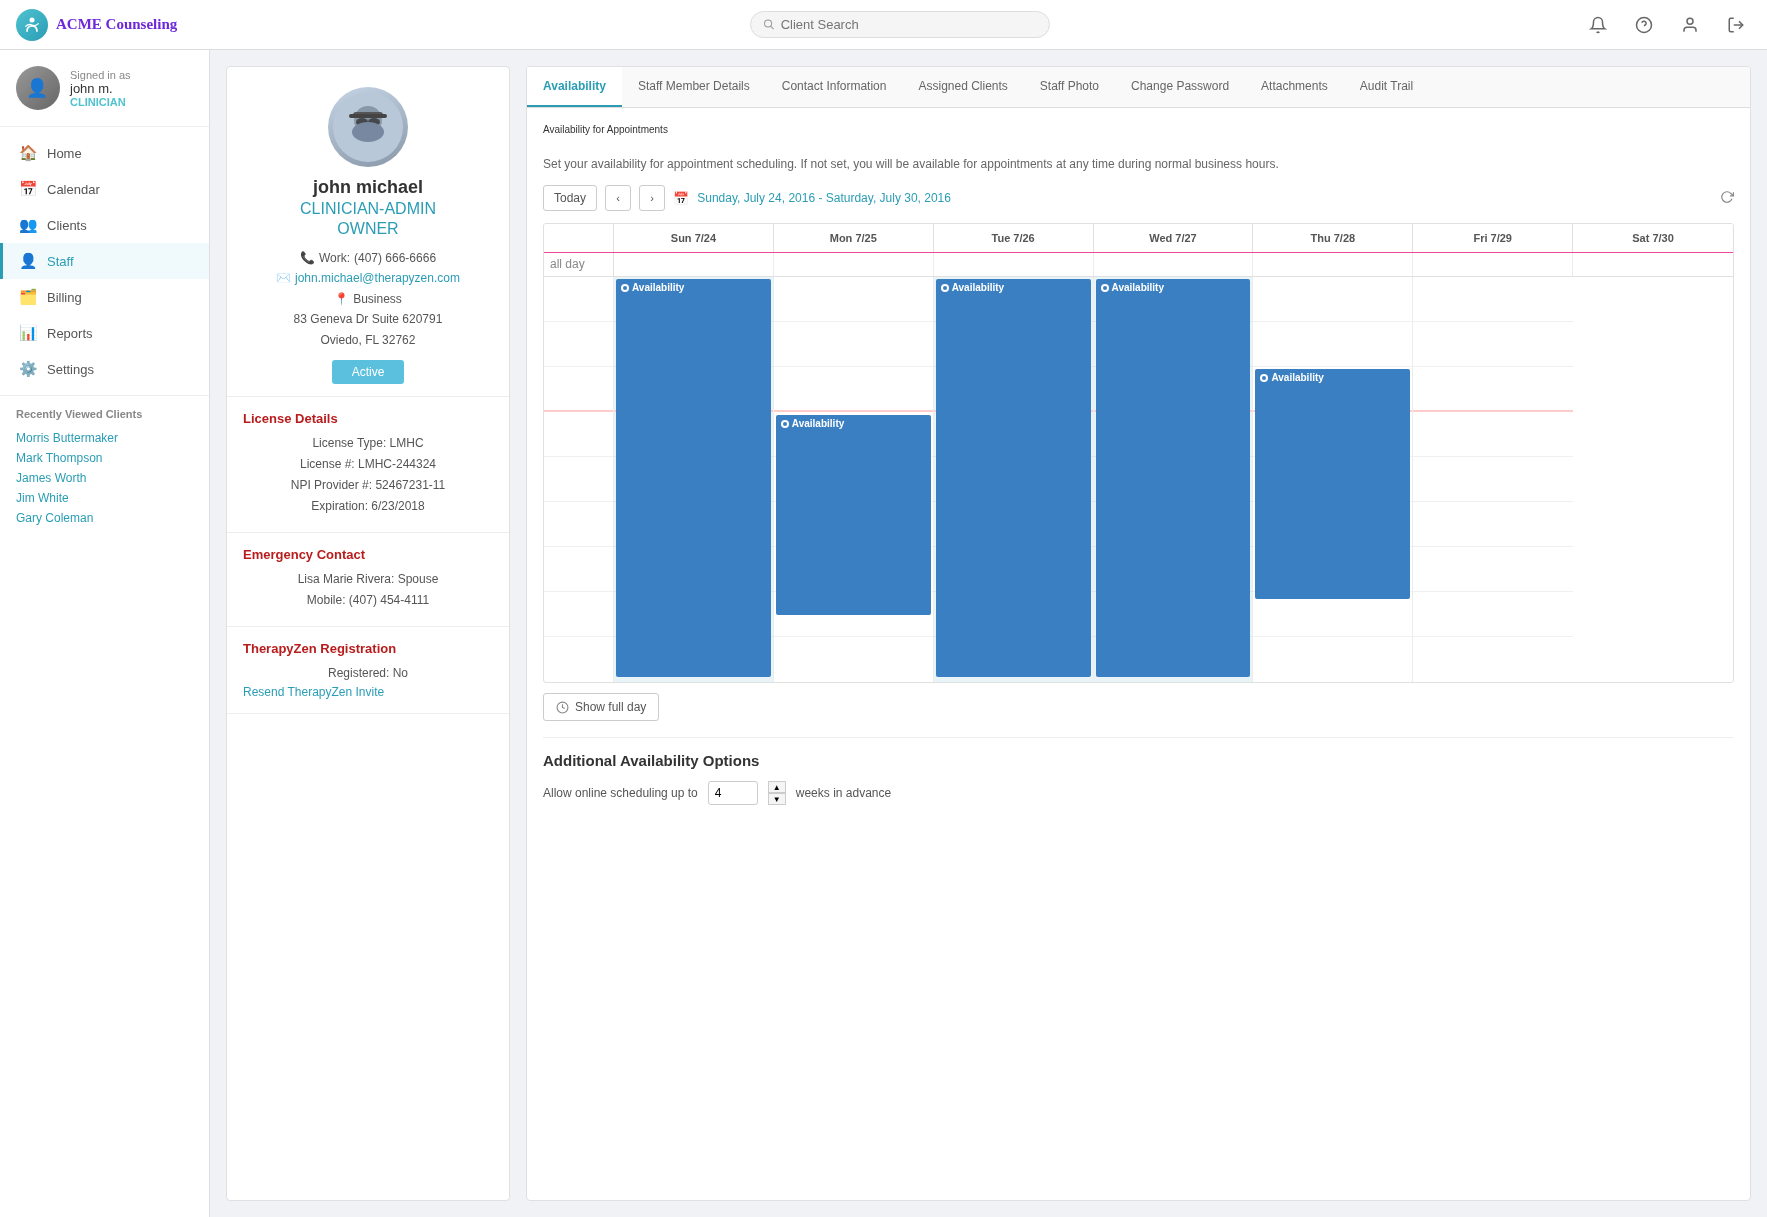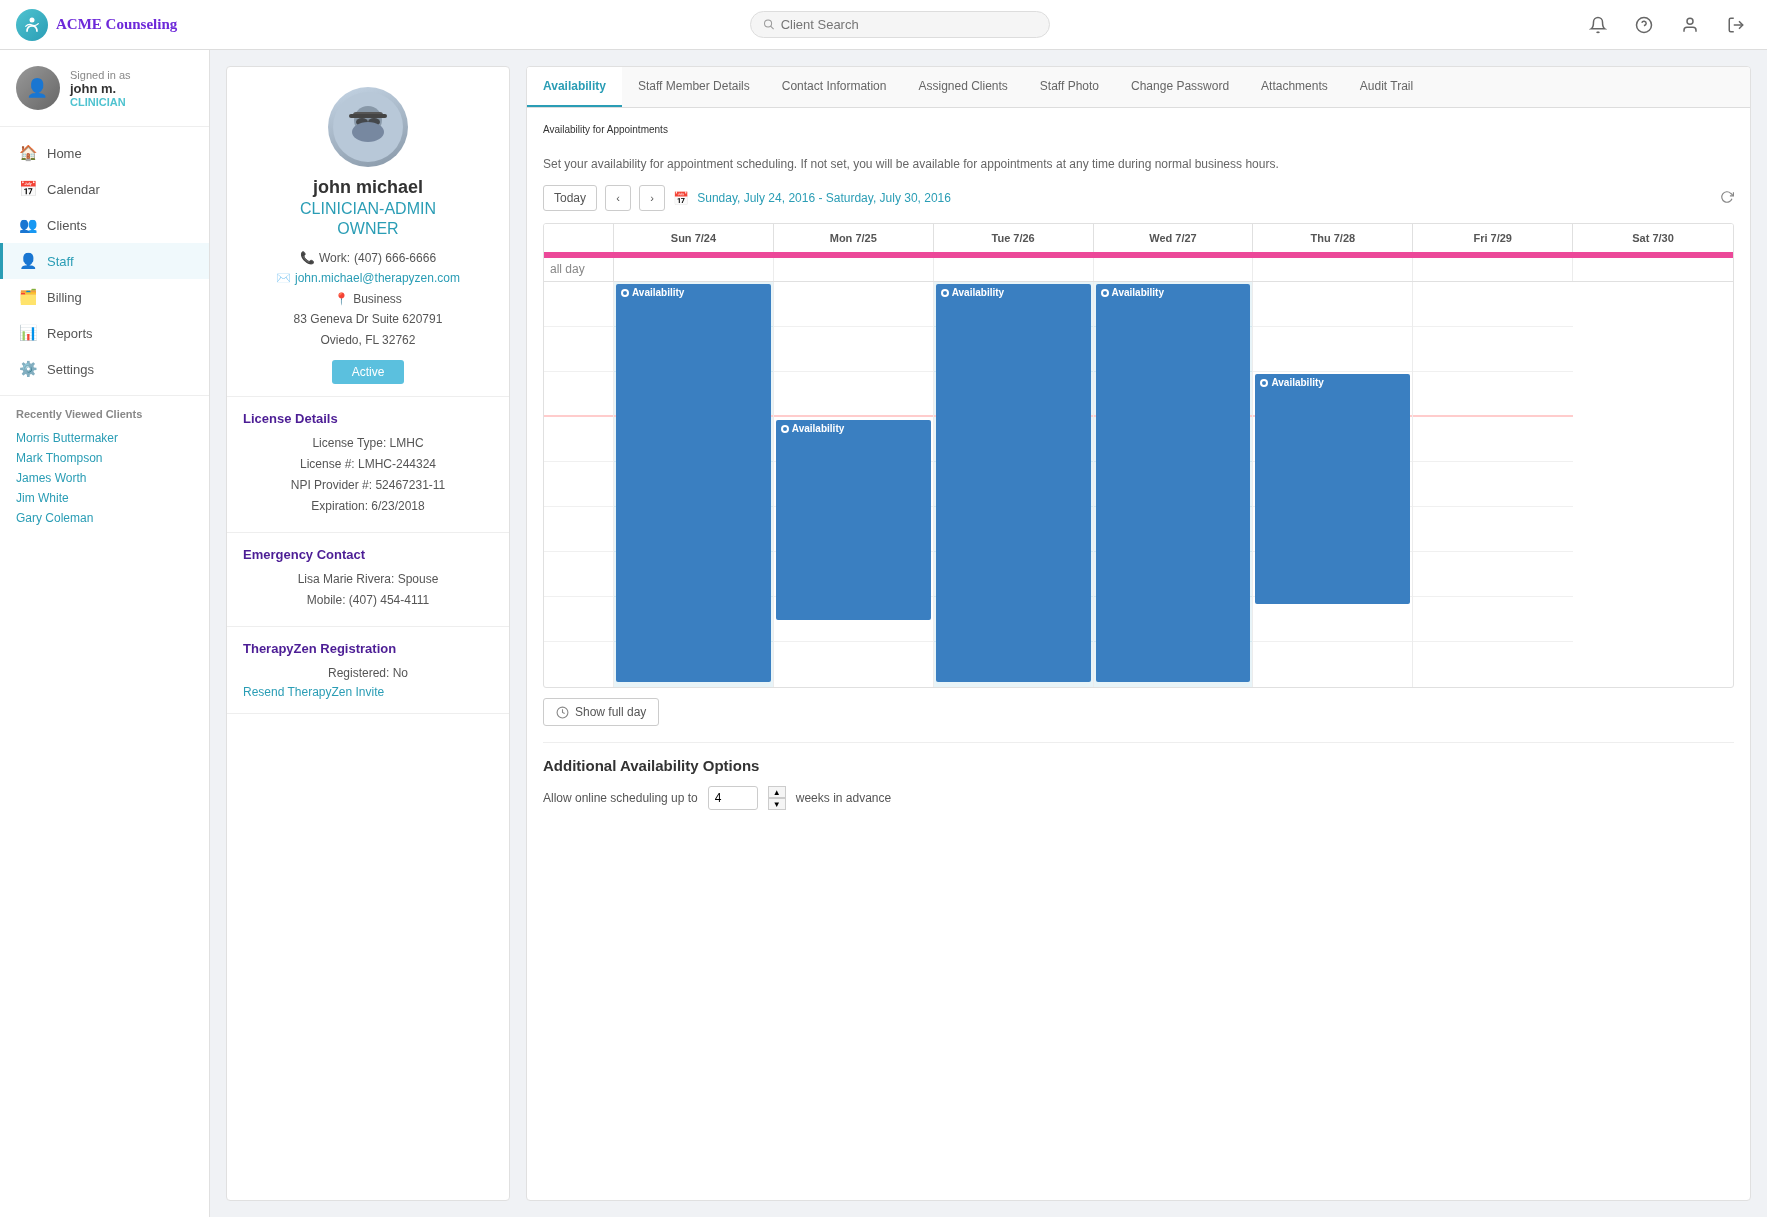--- a/index.html
+++ b/index.html
@@ -97,21 +97,21 @@
       overflow: hidden;
       flex-shrink: 0;
     }
     .user-avatar-inner {
       width: 100%; height: 100%;
       background: linear-gradient(135deg, #999, #666);
       display: flex; align-items: center; justify-content: center;
       color: white; font-size: 18px;
     }
     .user-info .signed-in { font-size: 11px; color: #888; }
-    .user-info .user-name { font-size: 13px; font-weight: 700; color: #333; }
+    .user-info .user-name { font-size: 13px; font-weight: 400; color: #333; }
     .user-info .user-role { font-size: 11px; color: #4fc3d0; font-weight: 600; text-transform: uppercase; }
 
     .nav-menu { padding: 8px 0; }
     .nav-item {
       display: flex;
       align-items: center;
       gap: 10px;
       padding: 9px 16px;
       cursor: pointer;
       color: #555;
@@ -188,21 +188,21 @@
       border-radius: 3px;
       font-size: 12px;
       cursor: pointer;
     }
 
     .card-section {
       padding: 14px 16px;
       border-bottom: 1px solid #eee;
       font-size: 12px;
     }
-    .card-section-title { font-weight: 700; color: #4c1d95; margin-bottom: 8px; font-size: 13px; }
+    .card-section-title { font-weight: 700; color: #b91c1c; margin-bottom: 8px; font-size: 13px; }
     .card-section p { color: #555; margin-bottom: 3px; line-height: 1.5; text-align: center; }
 
     
     .main-panel {
       flex: 1;
       background: #fff;
       border: 1px solid #e0e0e0;
       border-radius: 4px;
       overflow: hidden;
       display: flex;
@@ -268,21 +268,21 @@
     .calendar-grid {
       border: 1px solid #e0e0e0;
       border-radius: 3px;
       overflow: hidden;
       font-size: 11px;
     }
     .cal-header-row {
       display: grid;
       grid-template-columns: 70px repeat(7, 1fr);
       background: #fff;
-      border-bottom: 6px solid #ec4899;
+      border-bottom: 1px solid #ec4899;
     }
     .cal-header-cell {
       padding: 8px 4px;
       text-align: center;
       font-weight: 600;
       color: #555;
       border-right: 1px solid #e0e0e0;
     }
     .cal-header-cell:last-child { border-right: none; }
     .cal-time-col {

